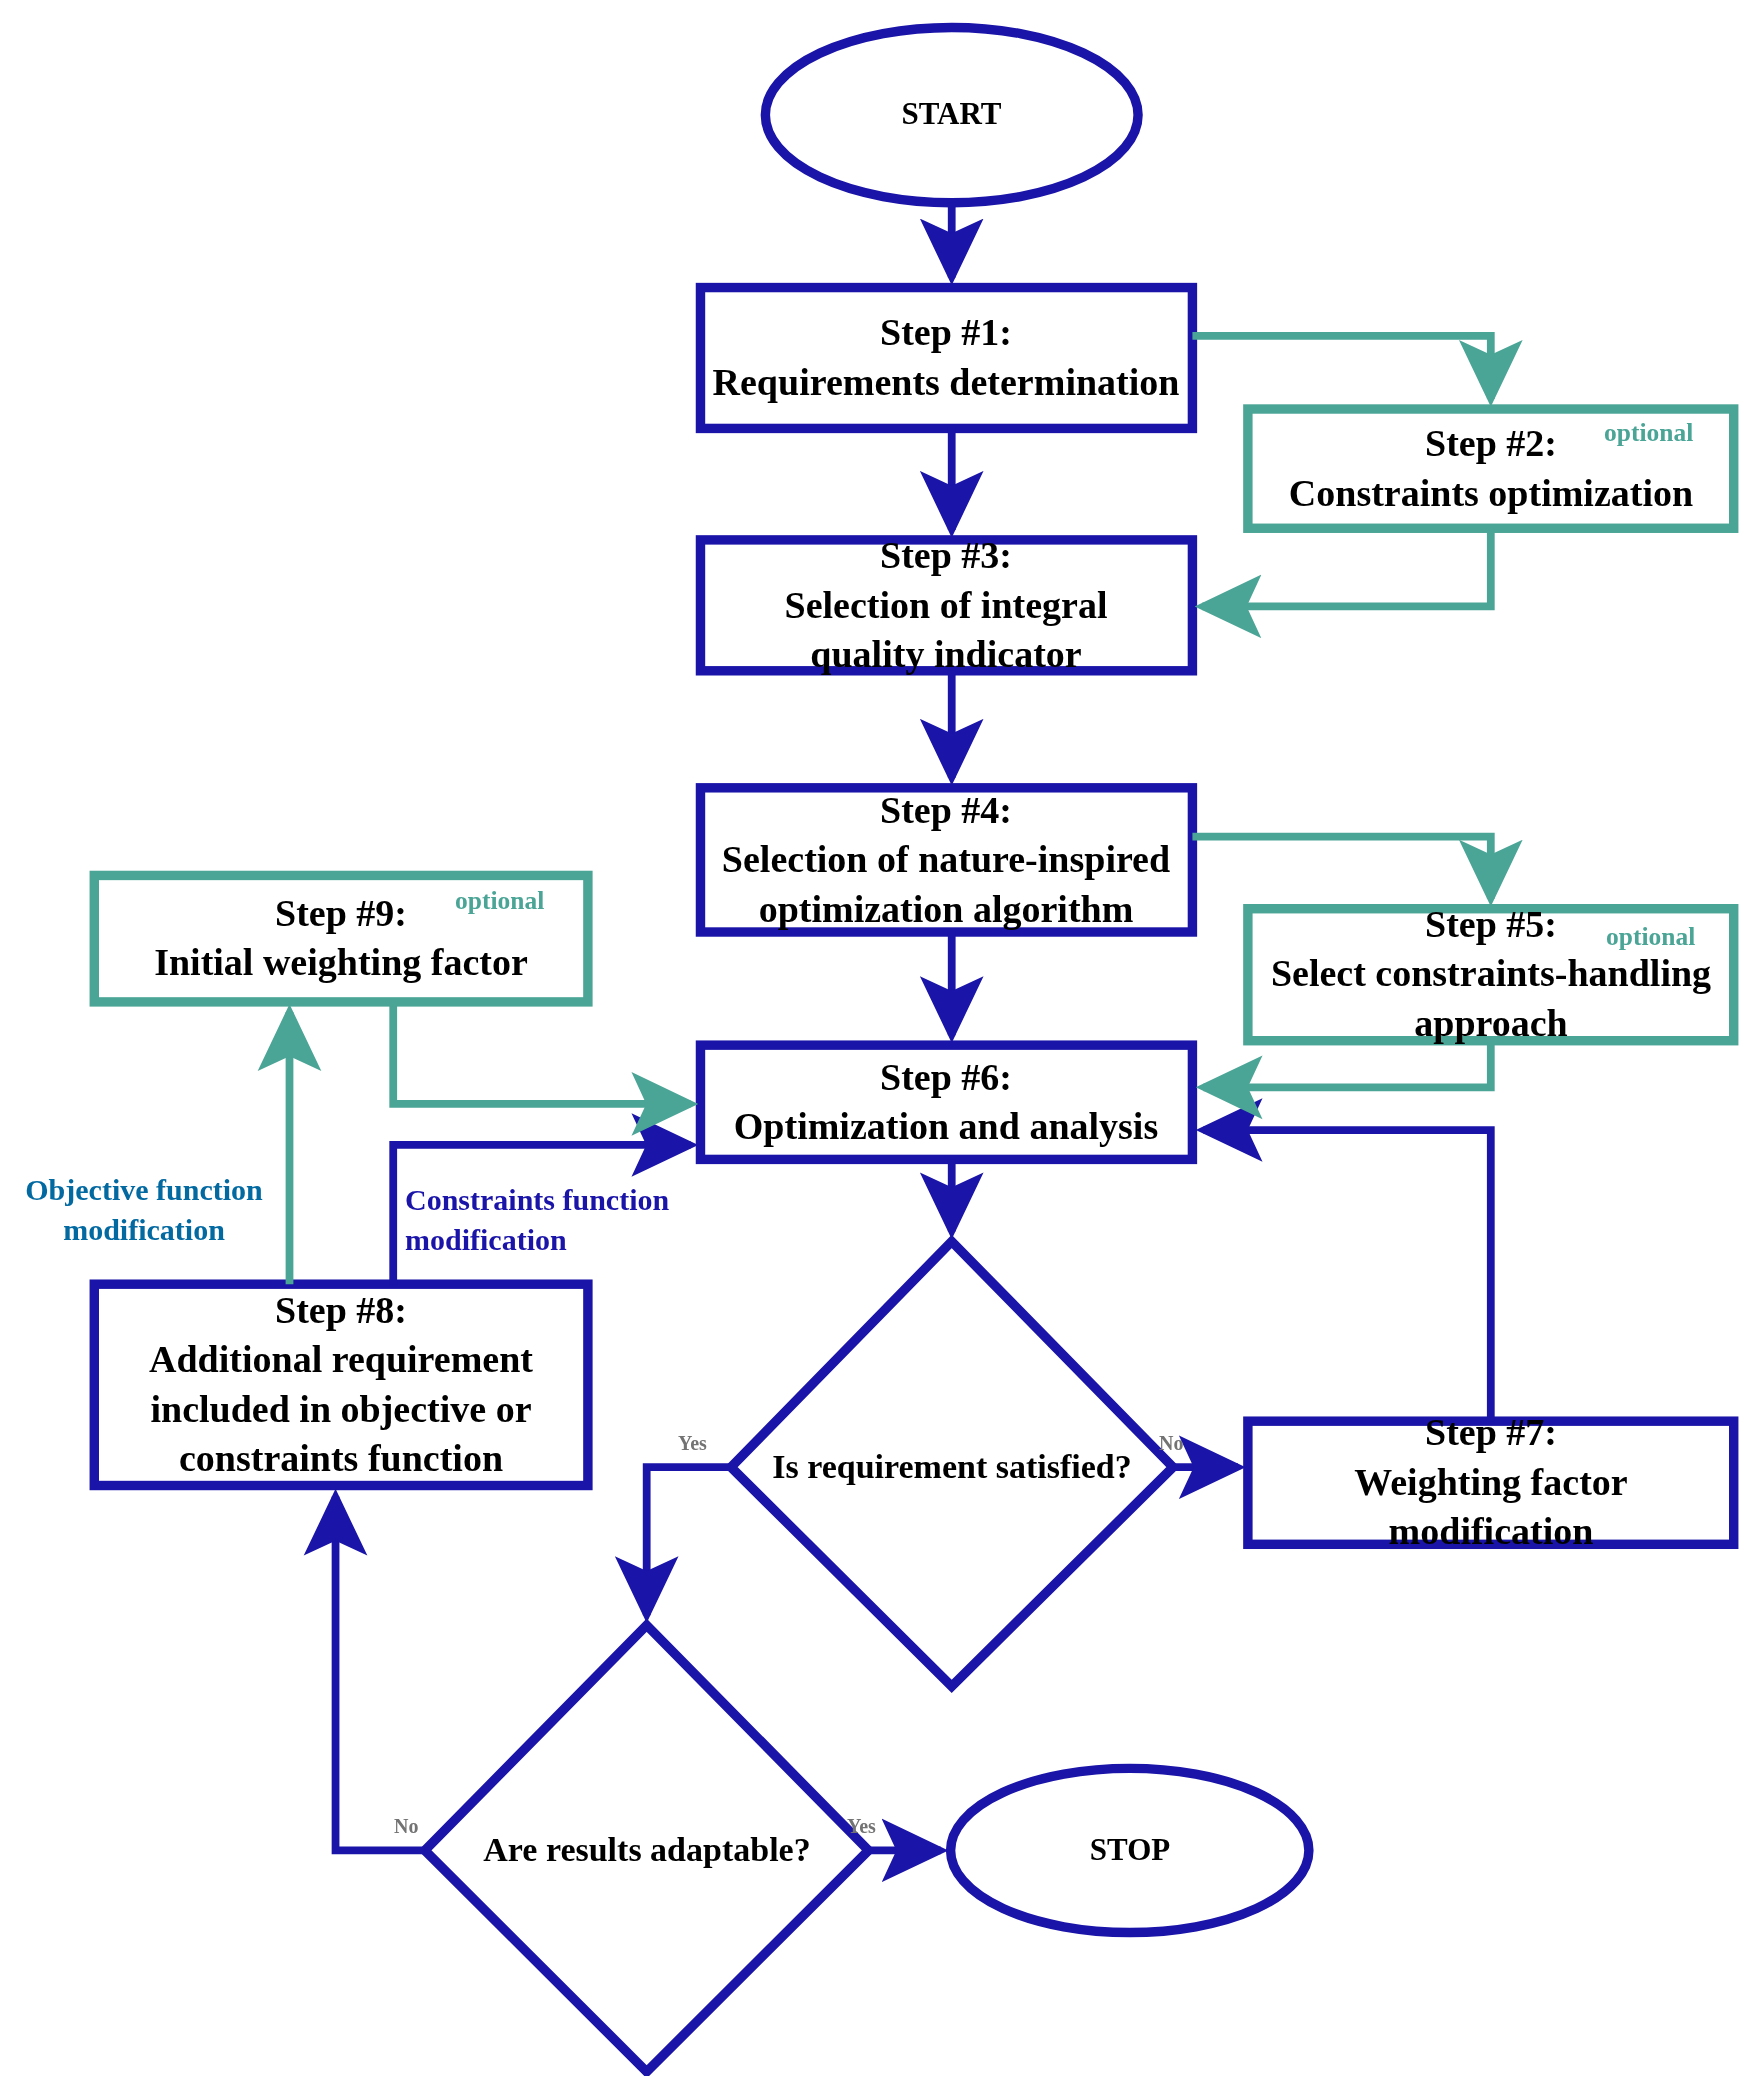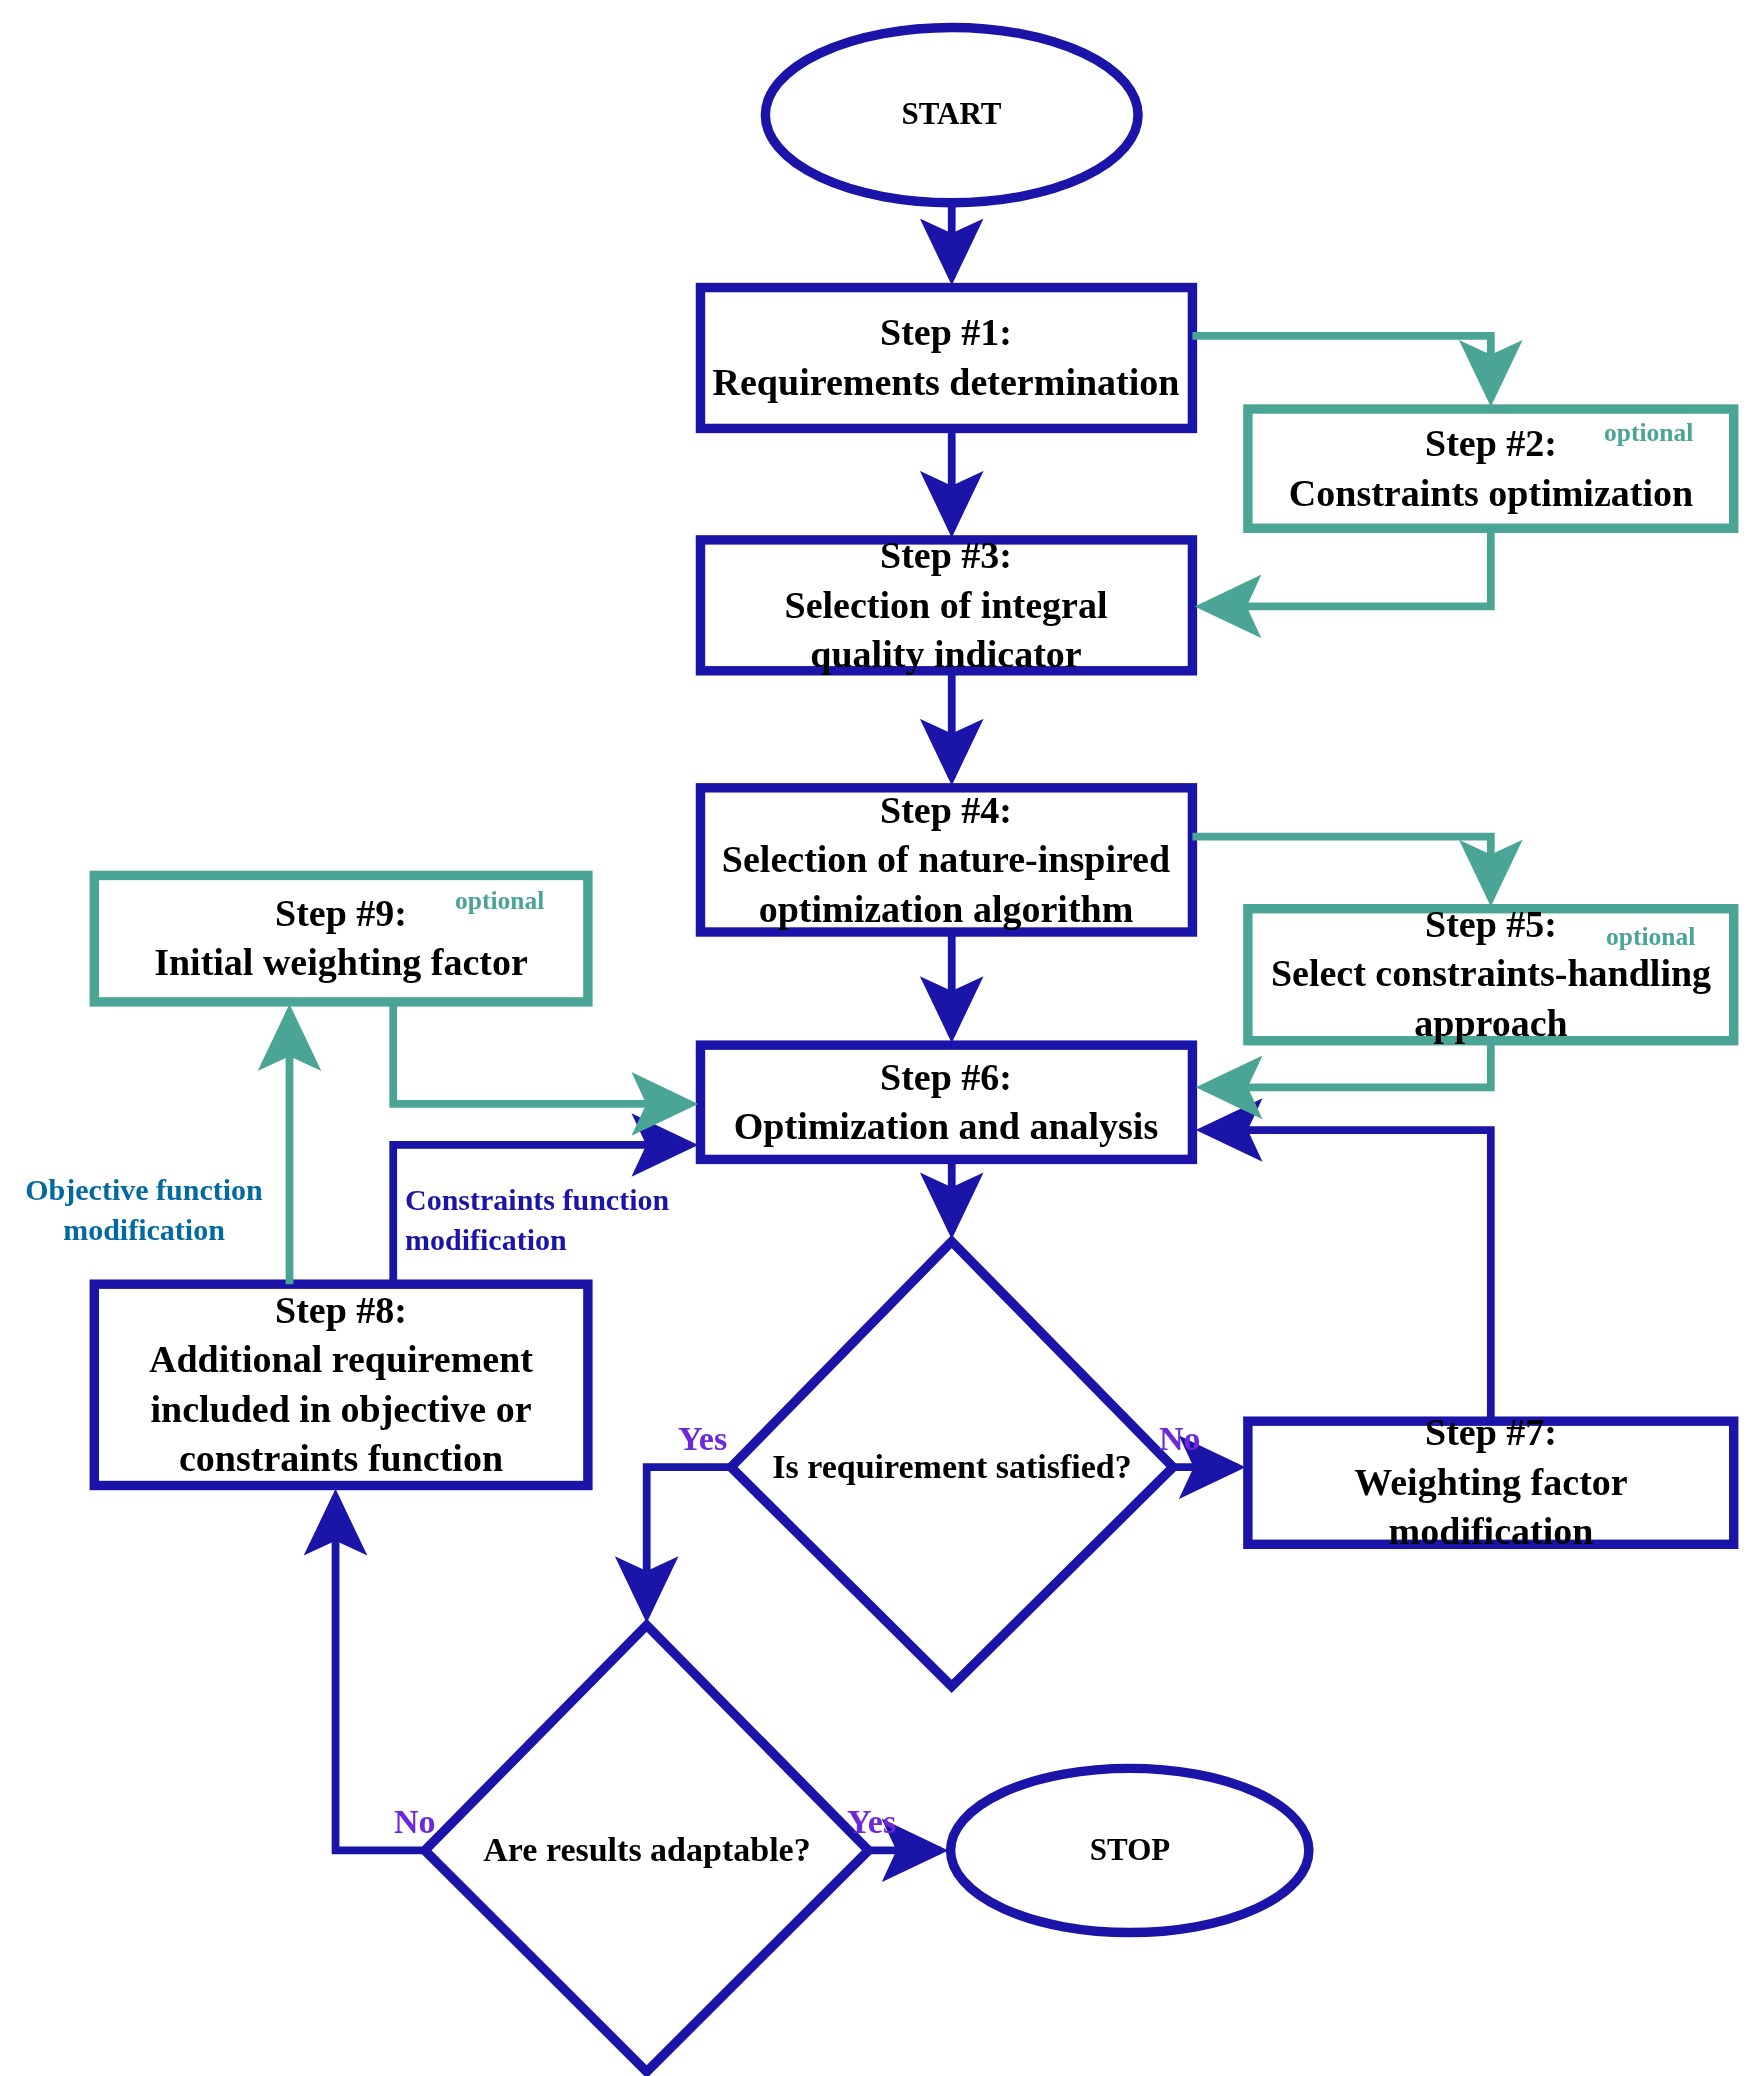--- a/index.html
+++ b/index.html
@@ -8,21 +8,21 @@
   svg{position:absolute;left:0;top:0;width:1762px;height:2077px;}
   .node-text{position:absolute;display:flex;flex-direction:column;
              align-items:center;justify-content:center;
              font-family:"Liberation Serif",serif;font-weight:bold;
              color:#000;text-align:center;line-height:1.30;
              pointer-events:none;}
   .node-text div{white-space:nowrap;}
   .optional-tag{position:absolute;font-family:"Liberation Serif",serif;
                 font-weight:bold;font-size:25.5px;color:#4BA596;}
   .edge-label{position:absolute;font-family:"Liberation Serif",serif;
-              font-weight:bold;font-size:34px;color:#6d28d9;}
+              font-weight:bold;font-size:20px;color:#737373;margin-top:12px;}
   .route-label{position:absolute;font-family:"Liberation Serif",serif;
                font-weight:bold;font-size:30px;line-height:1.32;text-align:left;}
   .route-label.teal{color:#0369a1;text-align:center;}
   .route-label.navy{color:#1A14A8;text-align:left;}
   .terminal-text{font-size:31px;}
   .box-text{font-size:38px;}
   .diamond-text{font-size:34px;}
 </style>
 </head>
 <body>

